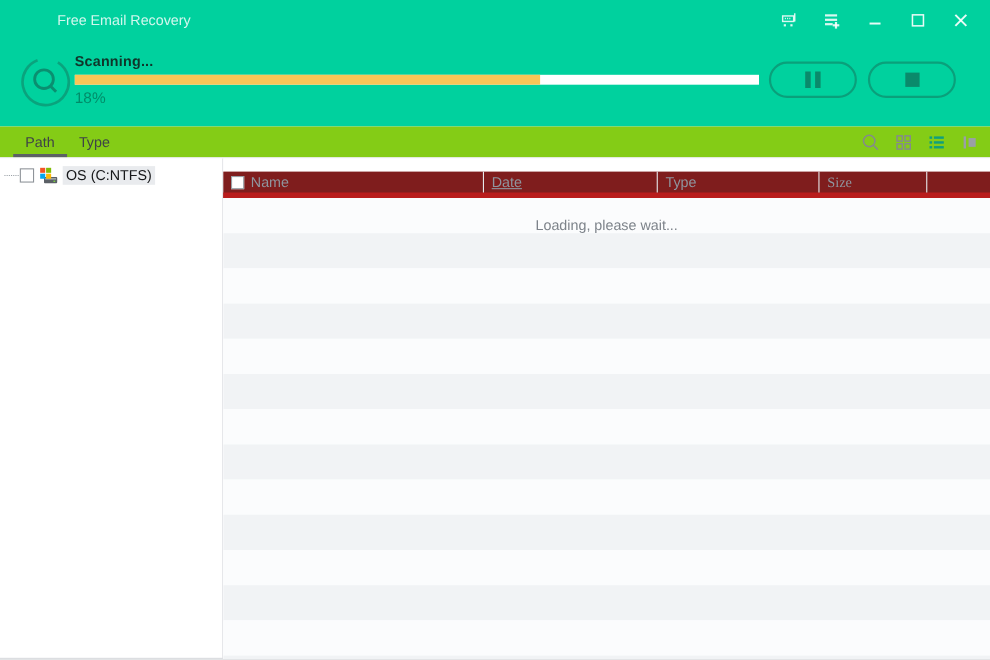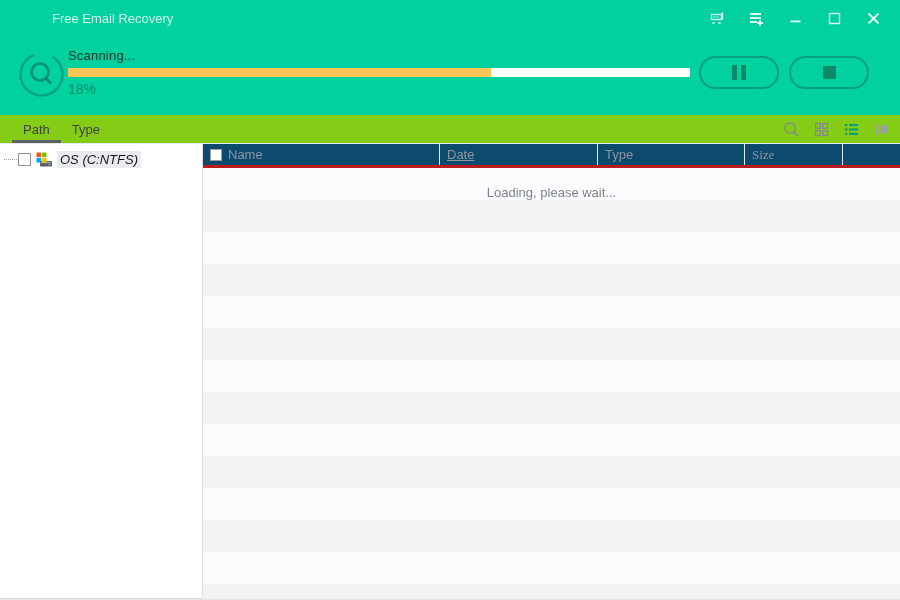--- a/index.html
+++ b/index.html
@@ -12,49 +12,49 @@
   .titlebar { height:36px; display:flex; align-items:center; padding:0 12px 0 20px; }
   .titlebar .title { color:rgba(255,255,255,0.82); font-size:13px; flex:1;margin-left:32px; }
   .titlebar-icons { display:flex; align-items:center; gap:22px; padding-right:6px; }
   .tb-icon { width:17px; height:17px; display:flex; align-items:center; justify-content:center; cursor:pointer; }
   .tb-icon svg { display:block; }
 
   
   .scanbar { position:absolute; left:0; top:36px; right:0; height:79px; }
   .scan-icon { position:absolute; left:18px; top:15px; width:47px; height:47px; }
   .scan-main { position:absolute; left:68px; top:12px; width:622px; }
-  .scan-status { font-size:13px; font-weight:normal; color:#10342a; letter-spacing:0.2px; }
+  .scan-status { font-size:13px; font-weight:bold; color:#10342a; letter-spacing:0.2px; }
   .progress-track { margin-top:5px; height:9px; background:#ffffff; width:622px; }
   .progress-fill { height:9px; background:#f9c557; width:0; }
   .scan-info { margin-top:4px; display:flex; justify-content:space-between; font-size:14px; color:rgba(0,44,32,0.42); }
   .eta-value { margin-left:14px; }
   .scan-buttons { position:absolute; right:31px; top:20px; display:flex; gap:10px; }
   .scan-btn { width:80px; height:33px; border-radius:17px; border:2px solid #0aa07b; background:transparent; display:flex; align-items:center; justify-content:center; gap:4px; cursor:pointer; }
   .pause-bar { width:5px; height:15px; background:#0a8a6b; }
   .stop-square { width:13px; height:13px; background:#0a8a6b; }
 
   
   .tabbar { height:28px; background:#84cc16; display:flex; align-items:stretch; padding-left:12px; position:relative; }
   .tab { font-size:13px; color:#3f4347; padding:0 11px; display:flex; align-items:center; cursor:pointer; position:relative; }
   .tab.active::after { content:""; position:absolute; left:0; right:0; bottom:0; height:3px; background:#5c6165; }
   .view-toolbar { position:absolute; right:10px; top:0; height:28px; display:flex; align-items:center; gap:13px; }
   .vt-icon { width:17px; height:17px; display:flex; align-items:center; justify-content:center; cursor:pointer; }
 
   
   .content { position:absolute; top:143px; left:0; right:0; bottom:0; display:flex; border-top:1px solid #e7e9eb; }
-  .tree-panel { width:203px; background:#fff; border-right:1px solid #e0e2e5; border-bottom:1px solid #d9dbde;font-style:italic; }
+  .tree-panel { width:203px; background:#fff; border-right:1px solid #e0e2e5; border-bottom:1px solid #d9dbde; }
   .tree-item { display:flex; align-items:center; padding:7px 0 0 4px; cursor:pointer; }
   .tree-connector { width:13px; border-top:1px dotted #9aa0a6; margin-right:1px; }
   .checkbox { width:13px; height:13px; border:1px solid #8f949a; background:#fff; flex:none; }
   .tree-drive-icon { margin:0 4px 0 5px; width:17px; height:16px; }
   .tree-label { font-size:13px; color:#17181a; background:#e9ebee; padding:1px 3px; }
 
   
   .table-panel { flex:1; display:flex; flex-direction:column; background:#fff; }
-  .thead { height:24px; display:flex; background:#0c4a6e; border-bottom:3px solid #b91c1c; font-size:13px; color:#8f959e; flex:none; }
+  .thead { height:24px; display:flex; background:#7f1d1d; border-bottom:5px solid #b91c1c; font-size:13px; color:#8f959e; flex:none;margin-top:12px; }
   .th { display:flex; align-items:center; border-right:1px solid #e6e8ea; padding-left:7px; }
   .th-name { width:237px; gap:6px; }
   .th-date { width:158px;text-decoration:underline; }
   .th-type { width:147px; }
   .th-size { width:98px;font-family:Liberation Serif, serif; }
   .th-extra { flex:1; border-right:none; }
   .th .checkbox { width:12px; height:12px; border-color:#9aa0a6; }
   .tbody { flex:1; overflow:hidden; }
   .row { height:32px; background:#fbfcfd; display:flex; align-items:flex-end; justify-content:center; }
   .row:nth-child(even) { background:#f1f3f5; }

